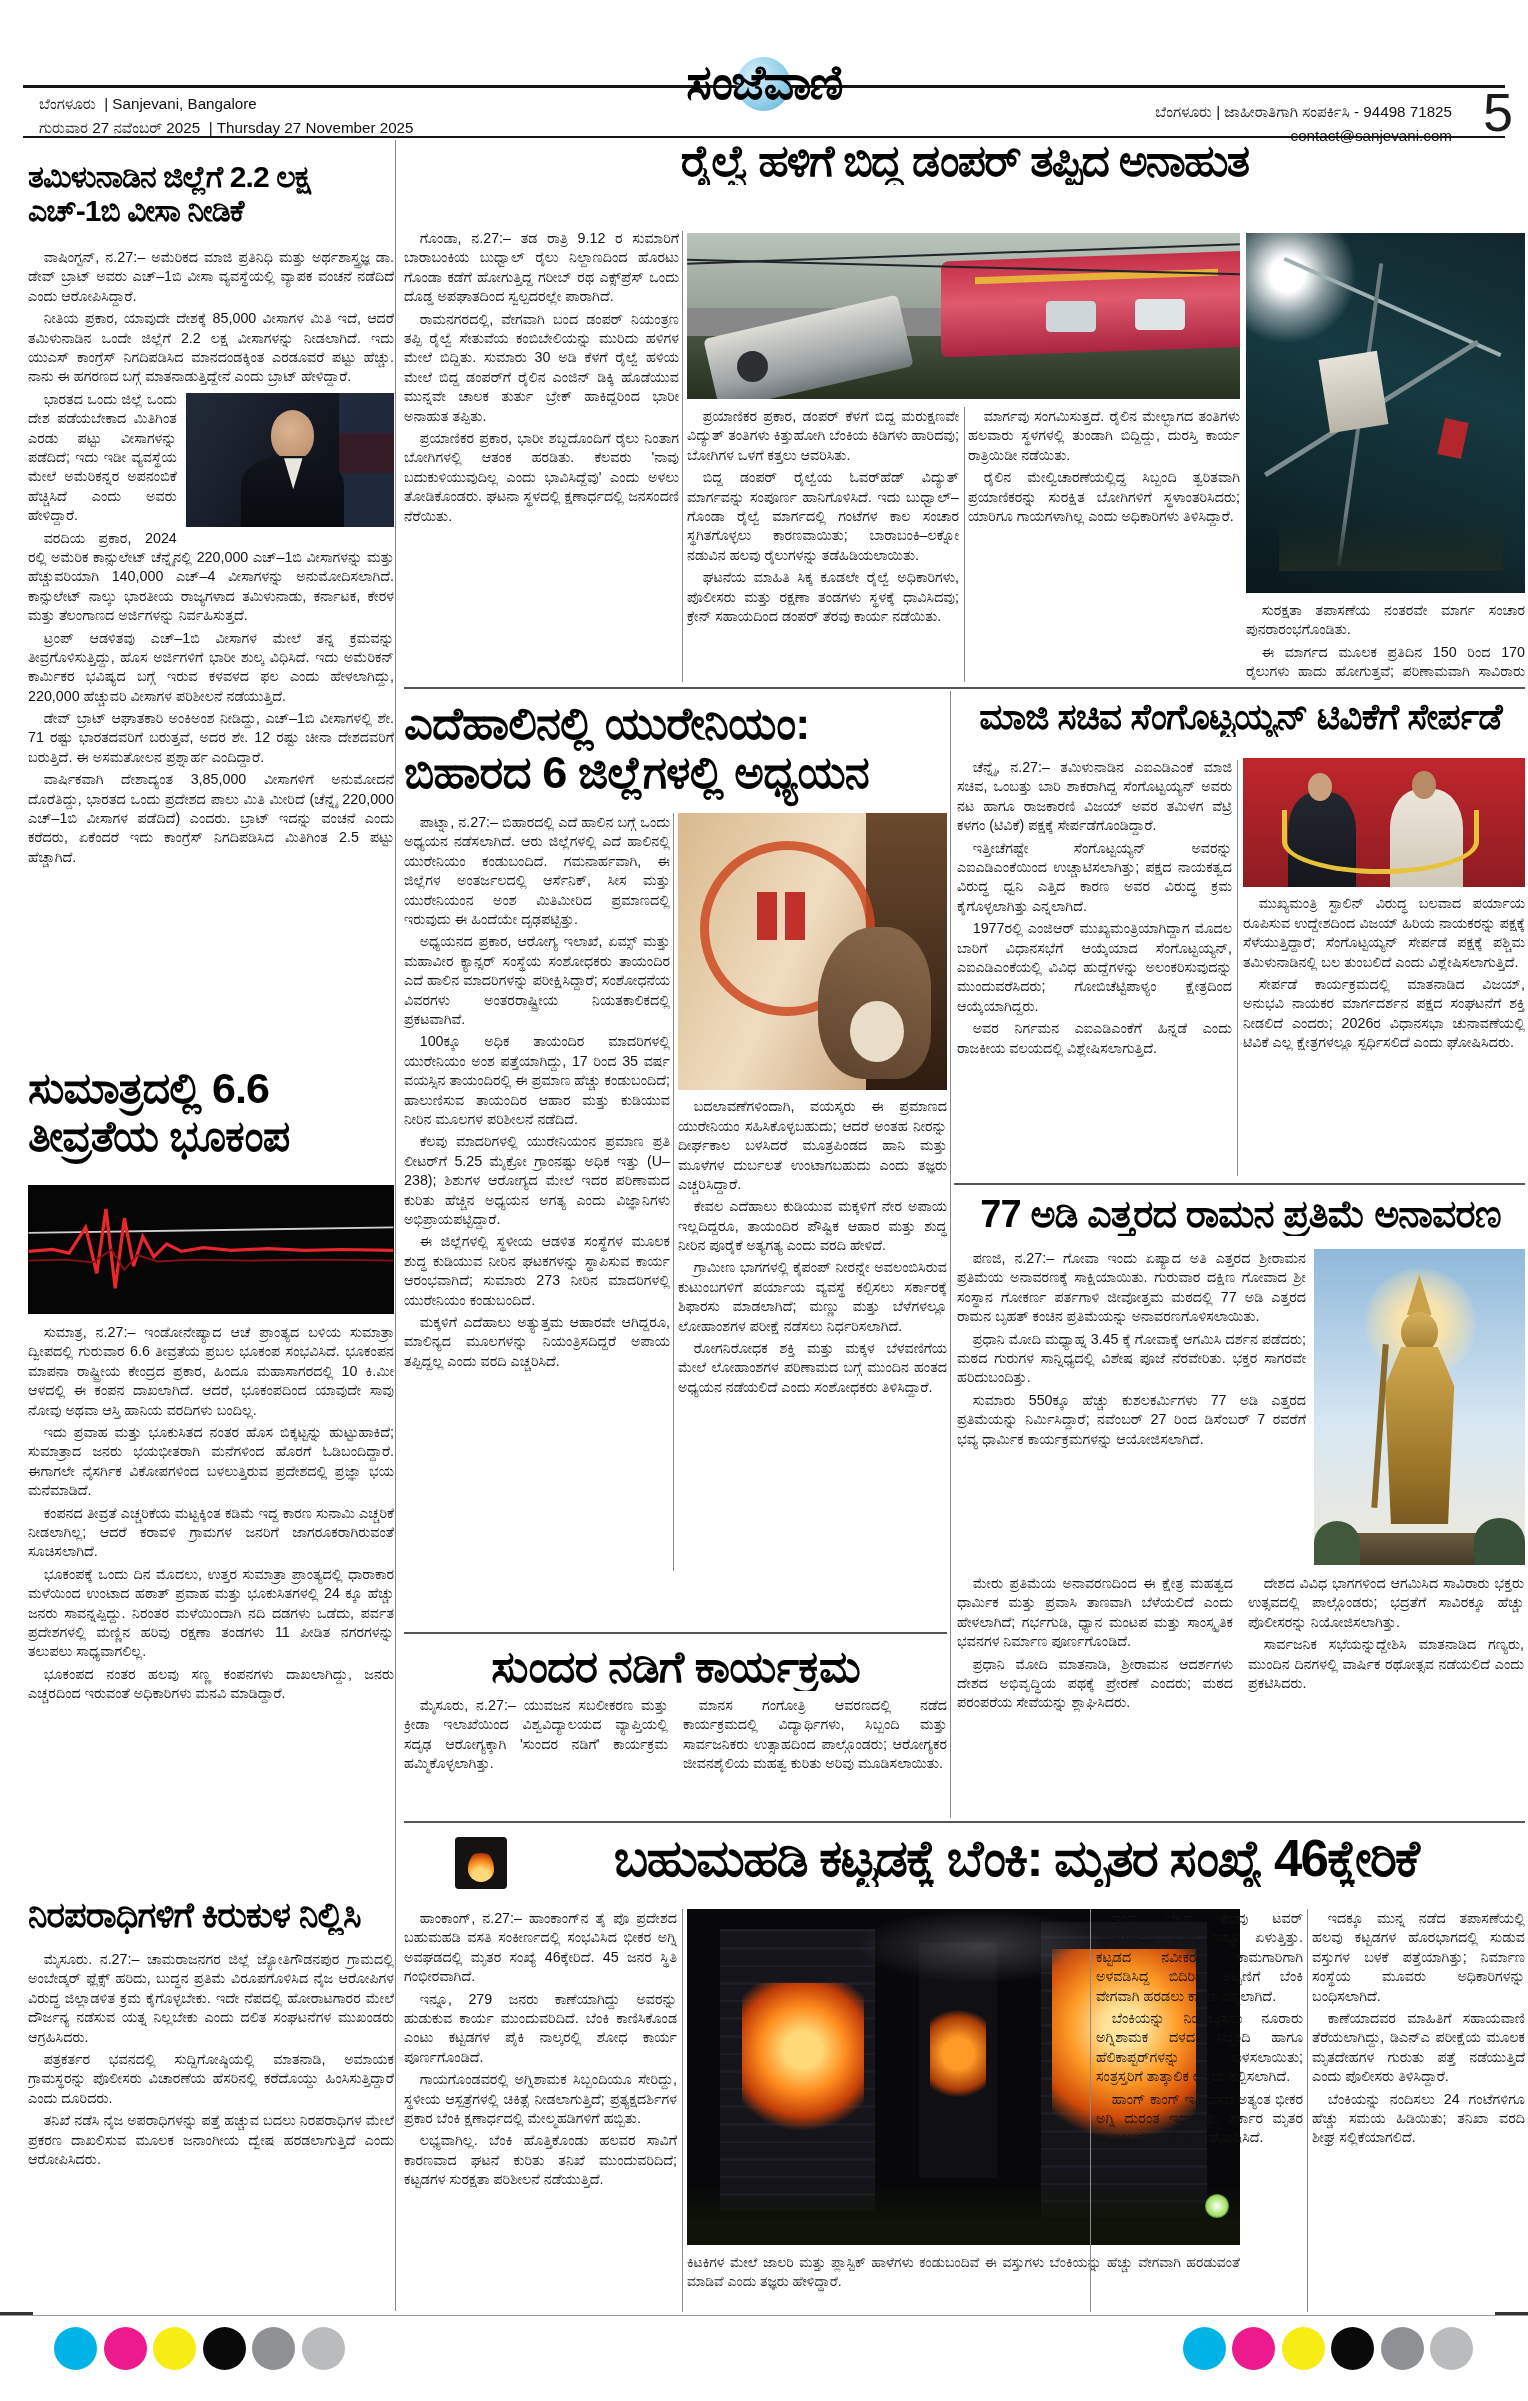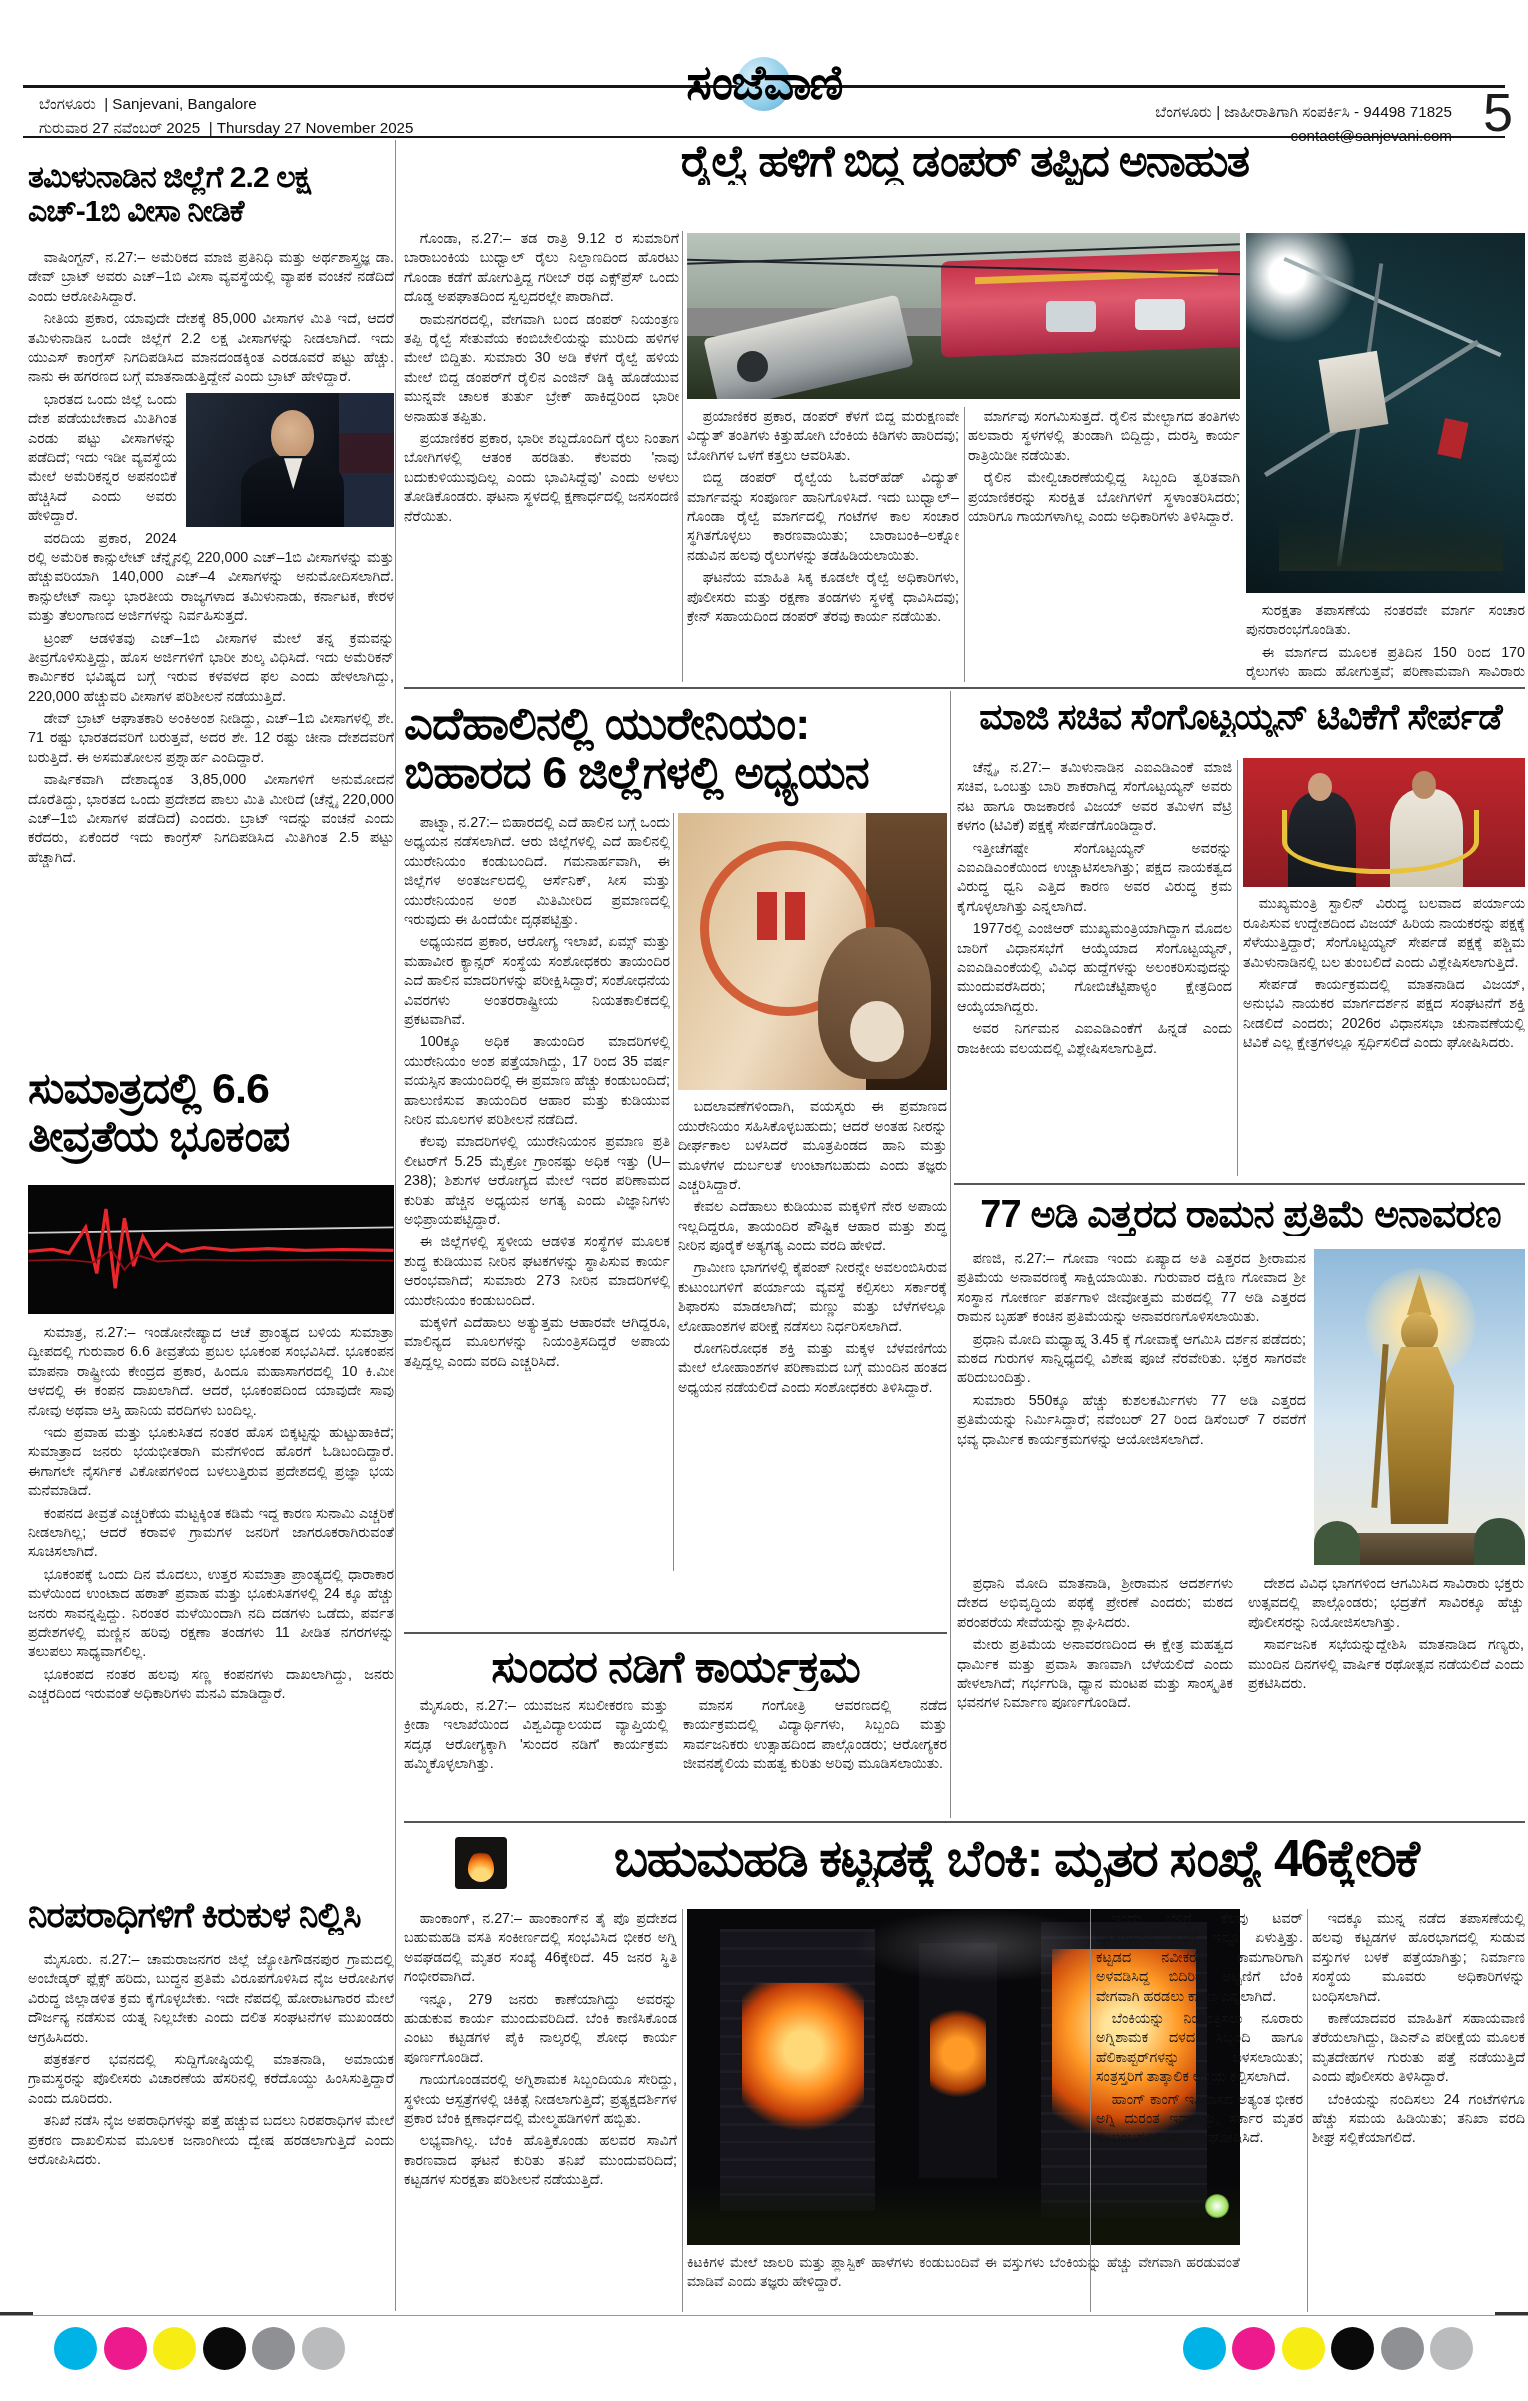--- a/index.html
+++ b/index.html
@@ -207,22 +207,22 @@
     <span style="left:50%;top:6%;width:111px;height:111px;margin-left:-55px;border-radius:50%;background:radial-gradient(circle,#f6e3ae 0 30%,rgba(246,227,174,.4) 60%,transparent 75%);"></span>
     <span style="left:50%;top:8%;width:31px;height:41px;margin-left:-15.7px;background:#caa24a;clip-path:polygon(50% 0,90% 100%,10% 100%);"></span>
     <span style="left:50%;top:20%;width:37px;height:41px;margin-left:-18.5px;border-radius:50%;background:linear-gradient(180deg,#d8b25c,#a07c32);"></span>
     <span style="left:50%;top:31%;width:102px;height:56%;margin-left:-51px;background:linear-gradient(180deg,#d2a94f,#9a7528 70%,#7a5a22);clip-path:polygon(32% 0,68% 0,84% 22%,78% 100%,22% 100%,16% 22%);"></span>
     <span style="left:30%;top:30%;width:5.5px;height:52%;background:#8a6a2a;transform:rotate(4deg);"></span>
     <span style="left:14%;bottom:0;width:72%;height:10%;background:linear-gradient(180deg,#6b5a40,#453a28);"></span>
     <span style="left:0;bottom:0;width:22%;height:14%;background:#41583c;border-radius:50% 50% 0 0;"></span>
     <span style="right:0;bottom:0;width:24%;height:15%;background:#38503a;border-radius:50% 50% 0 0;"></span>
   </div>
   <div class="body-col" style="left:957px;top:1574px;width:567px;height:242px;column-count:2;column-gap:15px;">
+    <p>ಮೇರು ಪ್ರತಿಮೆಯ ಅನಾವರಣದಿಂದ ಈ ಕ್ಷೇತ್ರ ಮಹತ್ವದ ಧಾರ್ಮಿಕ ಮತ್ತು ಪ್ರವಾಸಿ ತಾಣವಾಗಿ ಬೆಳೆಯಲಿದೆ ಎಂದು ಹೇಳಲಾಗಿದೆ; ಗರ್ಭಗುಡಿ, ಧ್ಯಾನ ಮಂಟಪ ಮತ್ತು ಸಾಂಸ್ಕೃತಿಕ ಭವನಗಳ ನಿರ್ಮಾಣ ಪೂರ್ಣಗೊಂಡಿದೆ.</p>
     <p>ಪ್ರಧಾನಿ ಮೋದಿ ಮಾತನಾಡಿ, ಶ್ರೀರಾಮನ ಆದರ್ಶಗಳು ದೇಶದ ಅಭಿವೃದ್ಧಿಯ ಪಥಕ್ಕೆ ಪ್ರೇರಣೆ ಎಂದರು; ಮಠದ ಪರಂಪರೆಯ ಸೇವೆಯನ್ನು ಶ್ಲಾಘಿಸಿದರು.</p>
-    <p>ಮೇರು ಪ್ರತಿಮೆಯ ಅನಾವರಣದಿಂದ ಈ ಕ್ಷೇತ್ರ ಮಹತ್ವದ ಧಾರ್ಮಿಕ ಮತ್ತು ಪ್ರವಾಸಿ ತಾಣವಾಗಿ ಬೆಳೆಯಲಿದೆ ಎಂದು ಹೇಳಲಾಗಿದೆ; ಗರ್ಭಗುಡಿ, ಧ್ಯಾನ ಮಂಟಪ ಮತ್ತು ಸಾಂಸ್ಕೃತಿಕ ಭವನಗಳ ನಿರ್ಮಾಣ ಪೂರ್ಣಗೊಂಡಿದೆ.</p>
     <p>ದೇಶದ ವಿವಿಧ ಭಾಗಗಳಿಂದ ಆಗಮಿಸಿದ ಸಾವಿರಾರು ಭಕ್ತರು ಉತ್ಸವದಲ್ಲಿ ಪಾಲ್ಗೊಂಡರು; ಭದ್ರತೆಗೆ ಸಾವಿರಕ್ಕೂ ಹೆಚ್ಚು ಪೊಲೀಸರನ್ನು ನಿಯೋಜಿಸಲಾಗಿತ್ತು.</p>
     <p>ಸಾರ್ವಜನಿಕ ಸಭೆಯನ್ನುದ್ದೇಶಿಸಿ ಮಾತನಾಡಿದ ಗಣ್ಯರು, ಮುಂದಿನ ದಿನಗಳಲ್ಲಿ ವಾರ್ಷಿಕ ರಥೋತ್ಸವ ನಡೆಯಲಿದೆ ಎಂದು ಪ್ರಕಟಿಸಿದರು.</p>
   </div>
 
   <div class="rule-h" style="left:404px;top:1821px;width:1121px;height:1.8px;background:#555;"></div>
   <div class="flame-box" style="left:455px;top:1837px;">
       <i></i>
     </div>
   <div class="hl center nowrap" style="left:517px;top:1831px;width:998px;font-size:51px;letter-spacing:-1.8px;">ಬಹುಮಹಡಿ ಕಟ್ಟಡಕ್ಕೆ ಬೆಂಕಿ: ಮೃತರ ಸಂಖ್ಯೆ 46ಕ್ಕೇರಿಕೆ</div>
 

